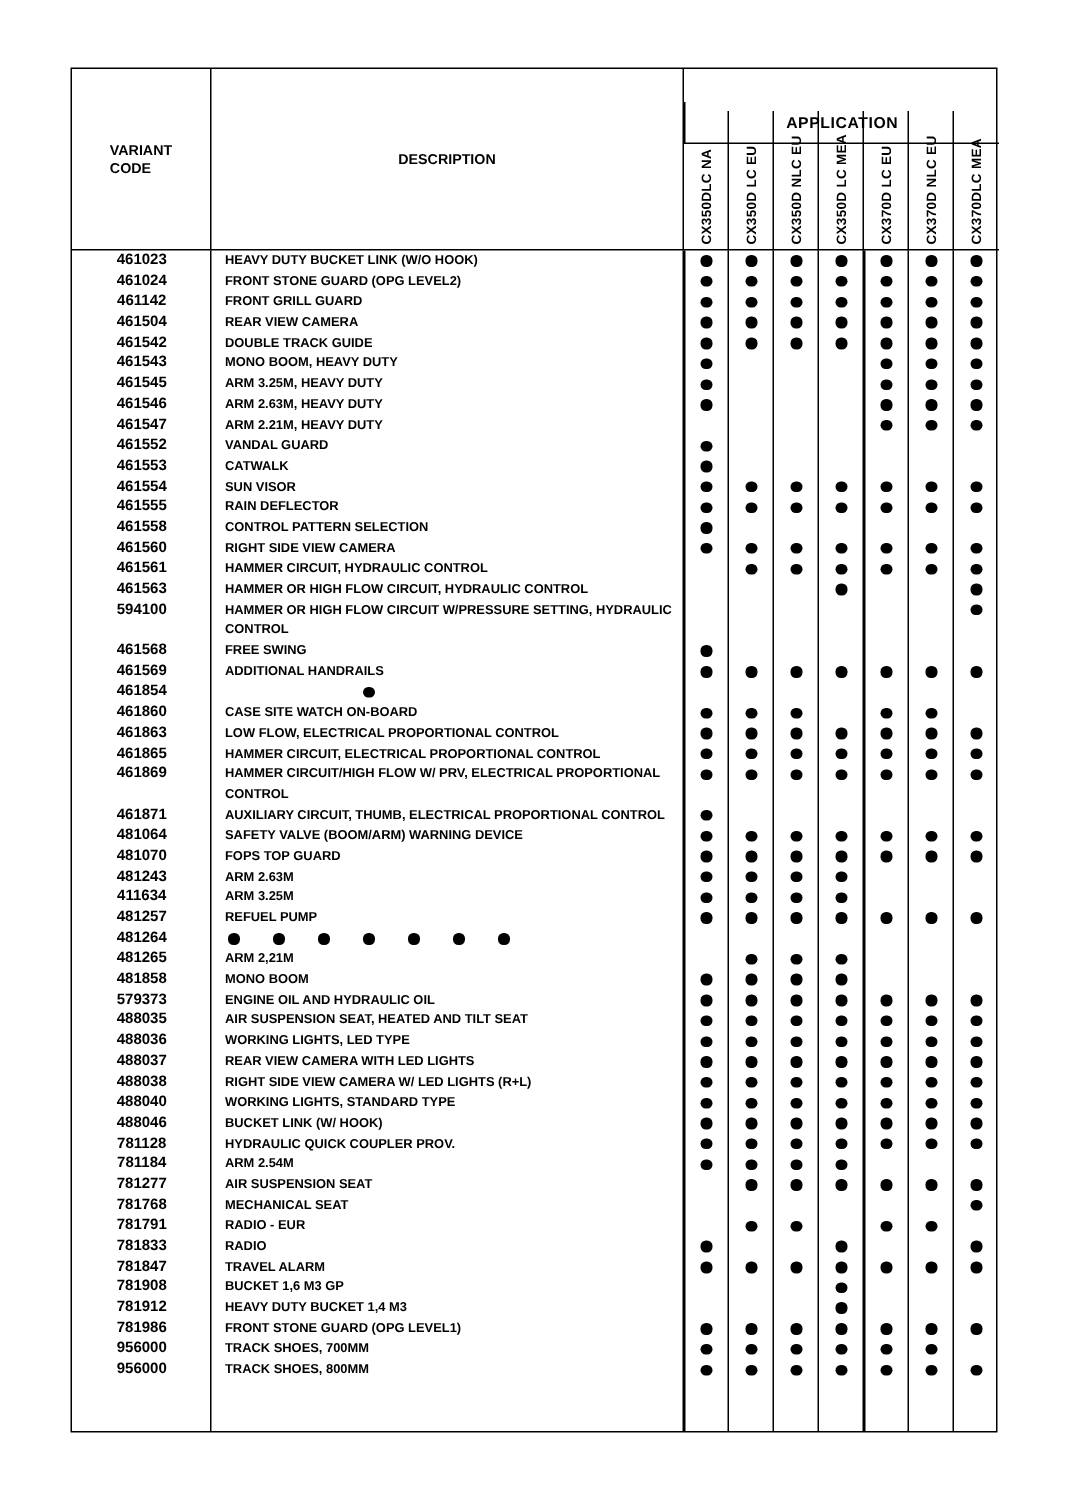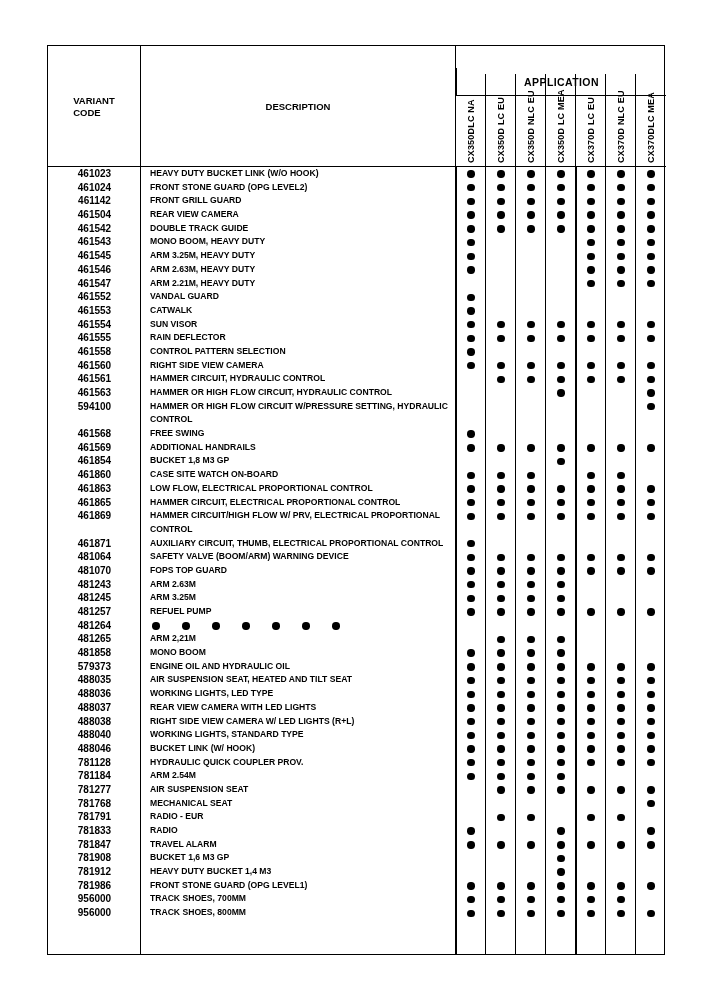--- a/index.html
+++ b/index.html
@@ -800,21 +800,20 @@
               <div class="mark">
                 <span class="dot"></span>
               </div>
               <div class="mark">
                 <span class="dot"></span>
               </div>
             </div>
           </div>
           <div class="row">
             <div class="cell-code">461854</div>
-            <div class="cell-desc">BUCKET 1,8 M3 GP</div>
             <div class="cell-marks">
               <div class="mark">
                 <span class="dot off"></span>
               </div>
               <div class="mark">
                 <span class="dot off"></span>
               </div>
               <div class="mark">
                 <span class="dot off"></span>
               </div>
@@ -1043,21 +1042,21 @@
               </div>
               <div class="mark">
                 <span class="dot off"></span>
               </div>
               <div class="mark">
                 <span class="dot off"></span>
               </div>
             </div>
           </div>
           <div class="row">
-            <div class="cell-code">481245</div>
+            <div class="cell-code">411634</div>
             <div class="cell-desc">ARM 3.25M</div>
             <div class="cell-marks">
               <div class="mark">
                 <span class="dot"></span>
               </div>
               <div class="mark">
                 <span class="dot"></span>
               </div>
               <div class="mark">
                 <span class="dot"></span>

